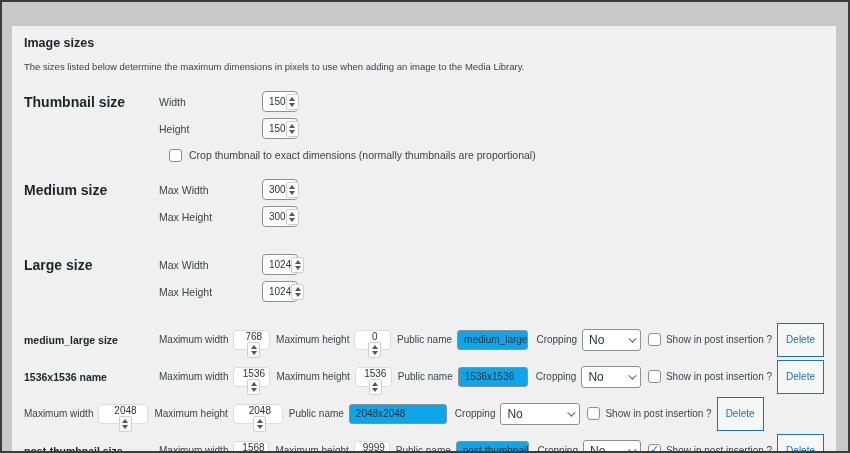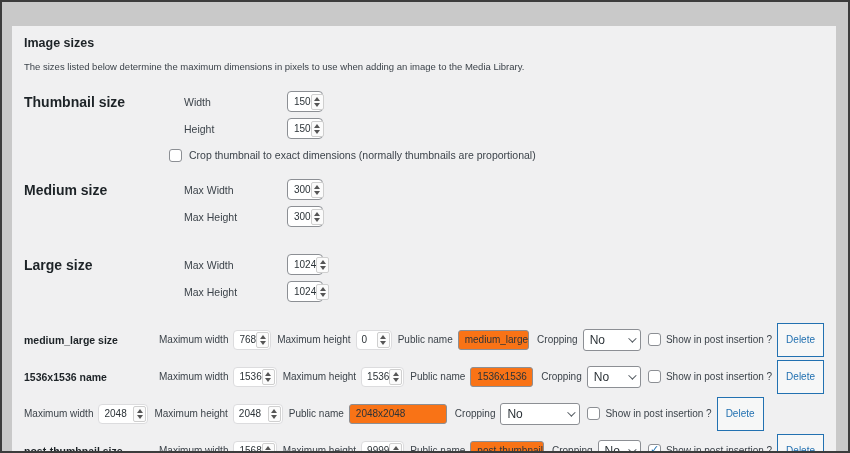--- a/index.html
+++ b/index.html
@@ -37,21 +37,21 @@
   .section { display: flex; align-items: flex-start; }
   .section-label {
     width: 135px;
     font-size: 14px;
     font-weight: bold;
     color: #1d2327;
     padding-top: 6px;
     flex: none;
   }
   .section-rows { flex: 1; }
-  .field-row { display: flex; align-items: center; height: 27px; margin-left: 25px; }
+  .field-row { display: flex; align-items: center; height: 27px; }
   .field-label { width: 103px; font-size: 10.5px; flex: none; }
   
   .num-input {
     display: inline-flex; align-items: center;
     background: #fff;
     border: 1px solid #8c8f94;
     border-radius: 4px;
     height: 21px; width: 36px;
     padding: 0 2px 0 6px;
   }
@@ -92,24 +92,25 @@
   }
   .custom-row .lbl { color: #3c434a; margin-right: 5px; }
   .num-input2 {
     display: inline-flex; align-items: center;
     background: #fff;
     border: 1px solid #dcdcde;
     border-radius: 4px;
     height: 20px; width: 50px;
     padding: 0 1px 0 5px;
     margin-right: 6px;
+    flex-direction: column;
   }
   .num-input2 .num-value { flex: 1; font-size: 10px; color: #2c3338; }
   .text-input {
-    background: #f97316;
+    background: #0ea5e9;
     border: 1px solid #8c8f94;
     border-radius: 3px;
     height: 20px; width: 98px;
     display: inline-flex; align-items: center;
     padding-left: 6px;
     font-size: 10px; color: #2c3338;
     margin-right: 8px;
   }
   .select {
     background: #fff;

